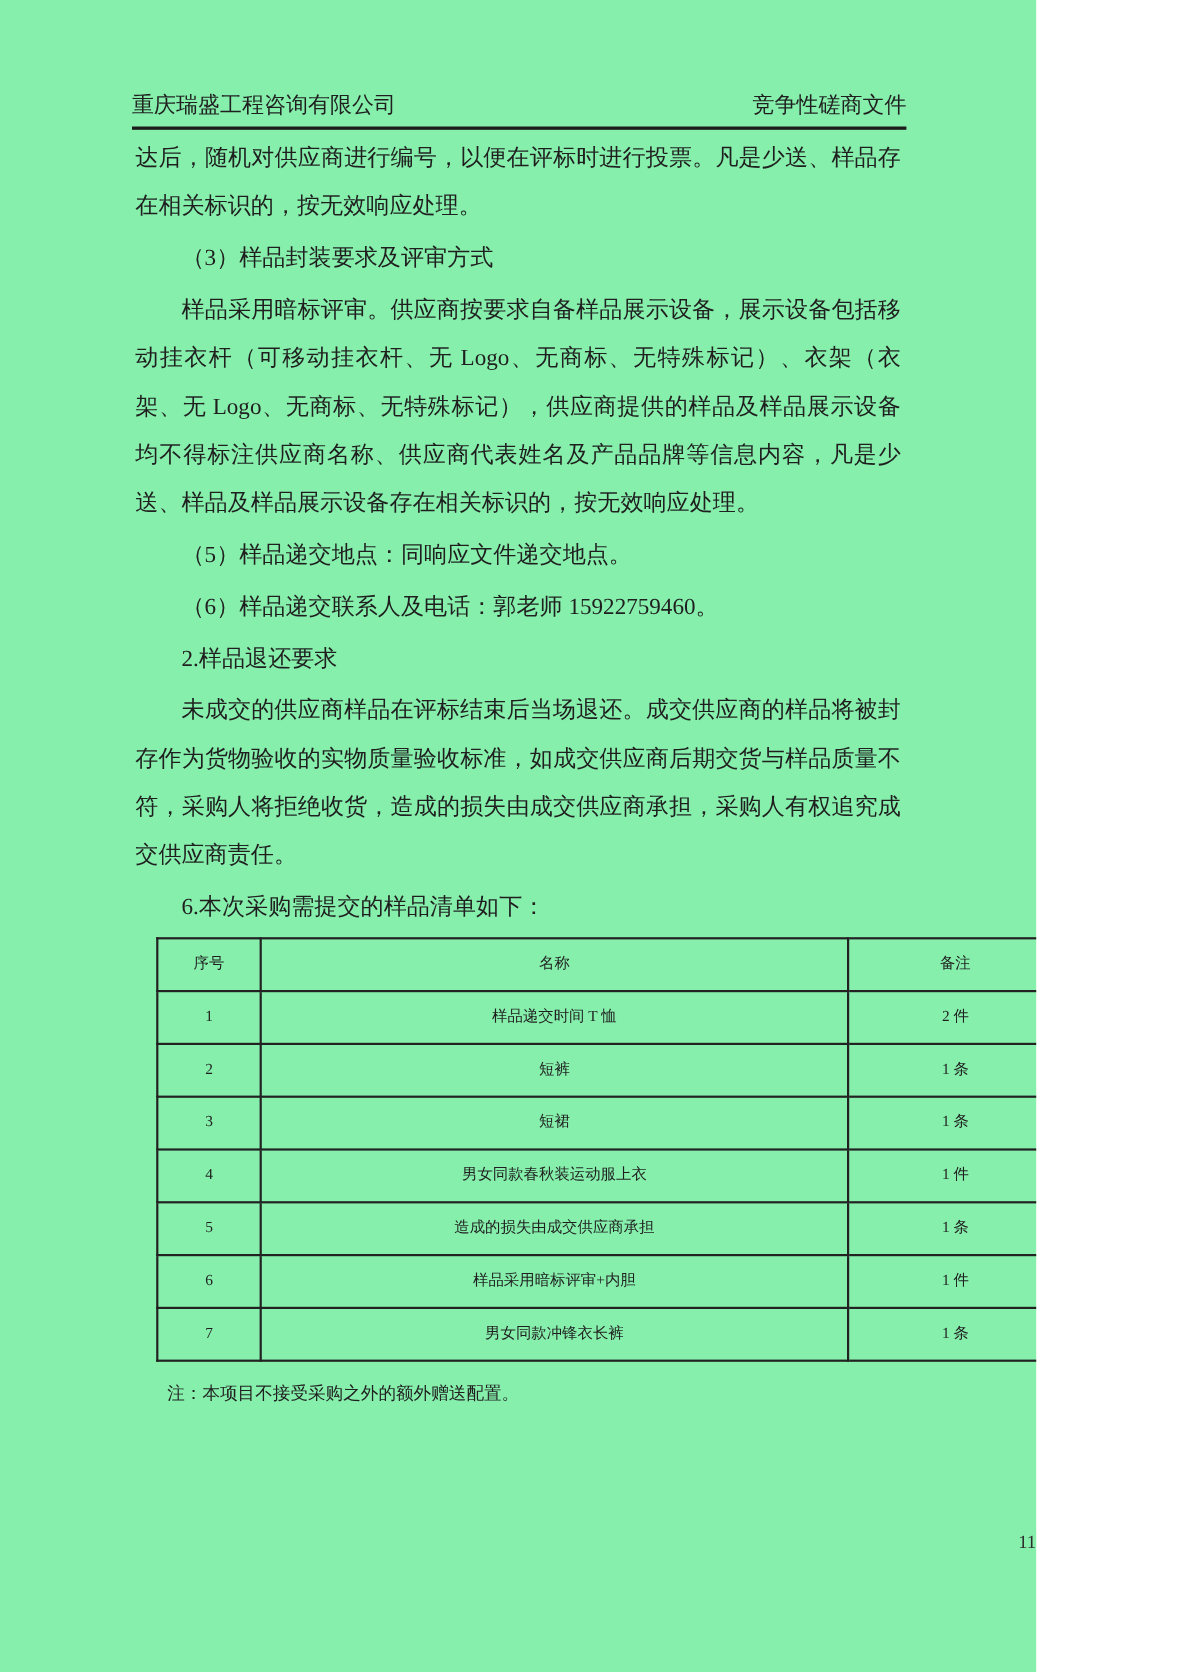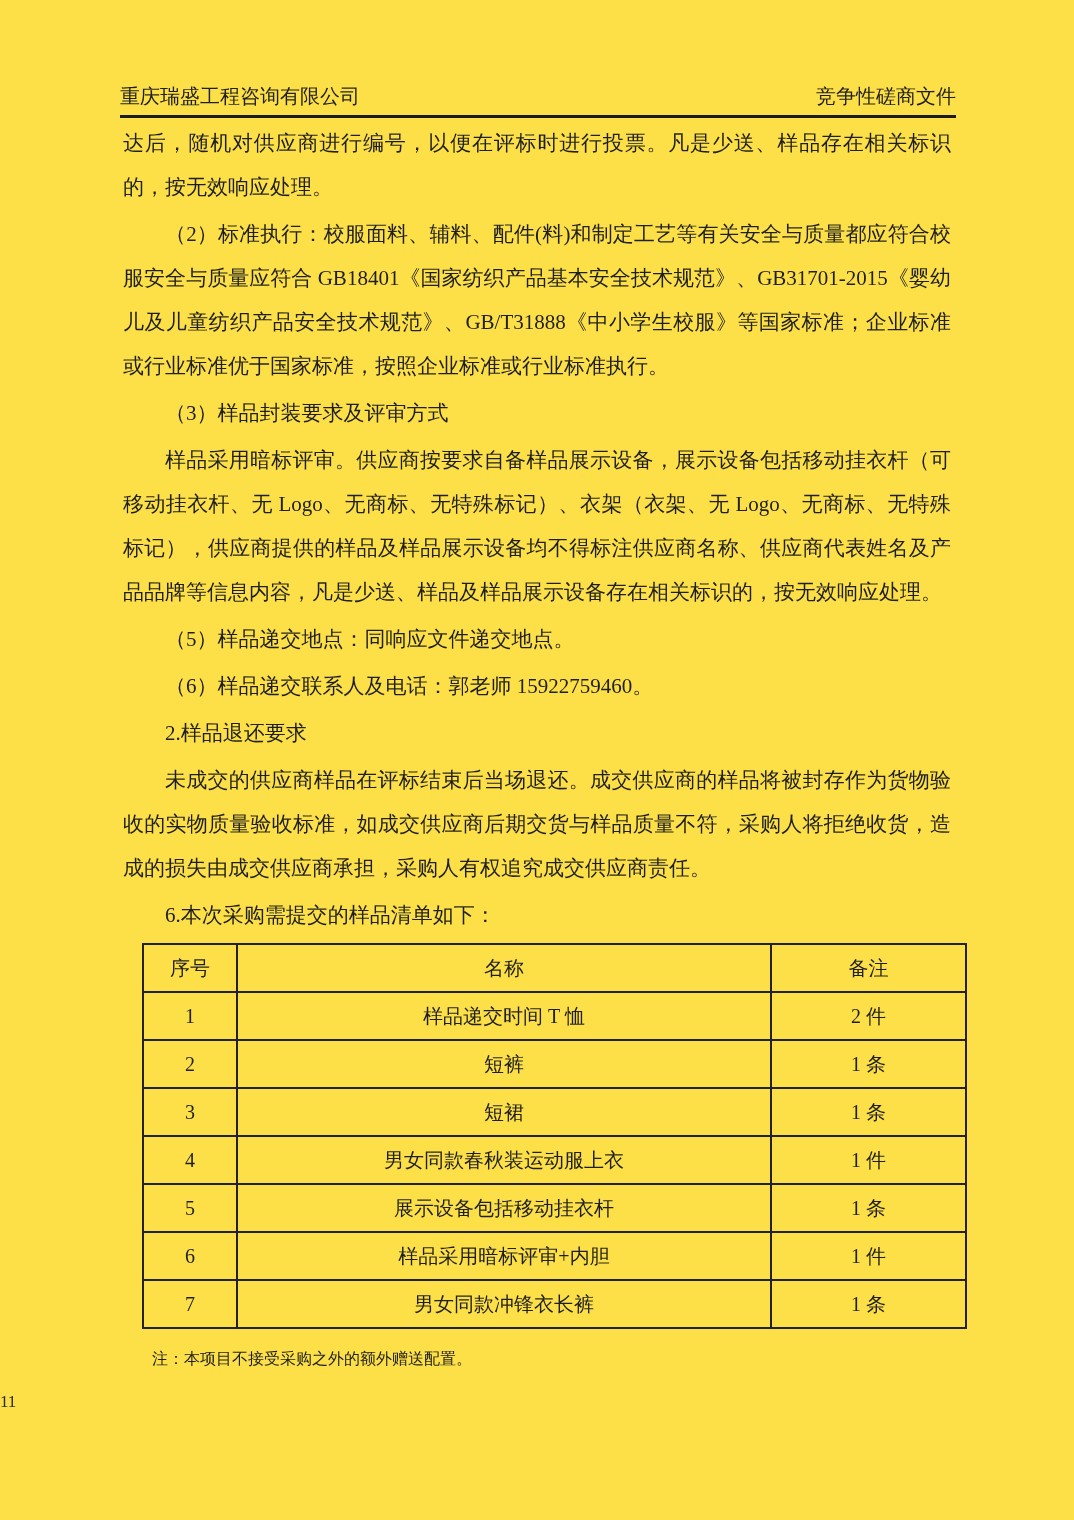--- a/index.html
+++ b/index.html
@@ -2,23 +2,23 @@
 <html><head>
 <meta charset="utf-8">
 <style>
   html, body {
     margin: 0;
     padding: 0;
     background: #ffffff;
   }
   .page {
     position: relative;
-    width: 1074px;
+    width: 942px;
     height: 1520px;
-    background: #fde047;
+    background: #86efac;
     color: #1f1f1f;
     font-family: "Liberation Serif", "DejaVu Serif", serif;
     overflow: hidden;
     box-sizing: border-box;
     padding-top: 84px;
   }
   .page-header {
     display: flex;
     justify-content: space-between;
     align-items: flex-end;
@@ -40,21 +40,21 @@
     text-indent: 2em;
   }
   .doc-body p.noindent {
     text-indent: 0;
   }
   table.sample-table {
     border-collapse: collapse;
     table-layout: fixed;
     width: 823px;
     margin: 6px 0 0 22px;
-    font-size: 20px;
+    font-size: 14px;
     border-radius: 12px;
   }
   table.sample-table th,
   table.sample-table td {
     border: 2px solid #222222;
     text-align: center;
     vertical-align: middle;
     font-weight: normal;
     height: 46px;
     padding: 0 4px;
@@ -68,38 +68,37 @@
     margin: 8px 120px 0 120px;
     font-size: 16px;
     line-height: 44px;
     text-indent: 2em;
   }
   .page-footer {
     position: absolute;
     left: 0;
     right: 0;
     top: 1392px;
-    text-align: left;
+    text-align: right;
     font-size: 17px;
     color: #2a2a2a;
   }
 </style>
 </head>
 <body>
 
 <div class="page">
 
   <div class="page-header">
     <span>重庆瑞盛工程咨询有限公司</span>
     <span>竞争性磋商文件</span>
   </div>
 
   <div class="doc-body">
     <p class="noindent">达后，随机对供应商进行编号，以便在评标时进行投票。凡是少送、样品存在相关标识的，按无效响应处理。</p>
-    <p>（2）标准执行：校服面料、辅料、配件(料)和制定工艺等有关安全与质量都应符合校服安全与质量应符合 GB18401《国家纺织产品基本安全技术规范》、GB31701-2015《婴幼儿及儿童纺织产品安全技术规范》、GB/T31888《中小学生校服》等国家标准；企业标准或行业标准优于国家标准，按照企业标准或行业标准执行。</p>
     <p>（3）样品封装要求及评审方式</p>
     <p>样品采用暗标评审。供应商按要求自备样品展示设备，展示设备包括移动挂衣杆（可移动挂衣杆、无 Logo、无商标、无特殊标记）、衣架（衣架、无 Logo、无商标、无特殊标记），供应商提供的样品及样品展示设备均不得标注供应商名称、供应商代表姓名及产品品牌等信息内容，凡是少送、样品及样品展示设备存在相关标识的，按无效响应处理。</p>
     <p>（5）样品递交地点：同响应文件递交地点。</p>
     <p>（6）样品递交联系人及电话：郭老师 15922759460。</p>
     <p>2.样品退还要求</p>
     <p>未成交的供应商样品在评标结束后当场退还。成交供应商的样品将被封存作为货物验收的实物质量验收标准，如成交供应商后期交货与样品质量不符，采购人将拒绝收货，造成的损失由成交供应商承担，采购人有权追究成交供应商责任。</p>
     <p>6.本次采购需提交的样品清单如下：</p>
 
     <table class="sample-table">
       <colgroup>
@@ -130,21 +129,21 @@
           <td>短裙</td>
           <td>1 条</td>
         </tr>
         <tr>
           <td>4</td>
           <td>男女同款春秋装运动服上衣</td>
           <td>1 件</td>
         </tr>
         <tr>
           <td>5</td>
-          <td>展示设备包括移动挂衣杆</td>
+          <td>造成的损失由成交供应商承担</td>
           <td>1 条</td>
         </tr>
         <tr>
           <td>6</td>
           <td>样品采用暗标评审+内胆</td>
           <td>1 件</td>
         </tr>
         <tr>
           <td>7</td>
           <td>男女同款冲锋衣长裤</td>

